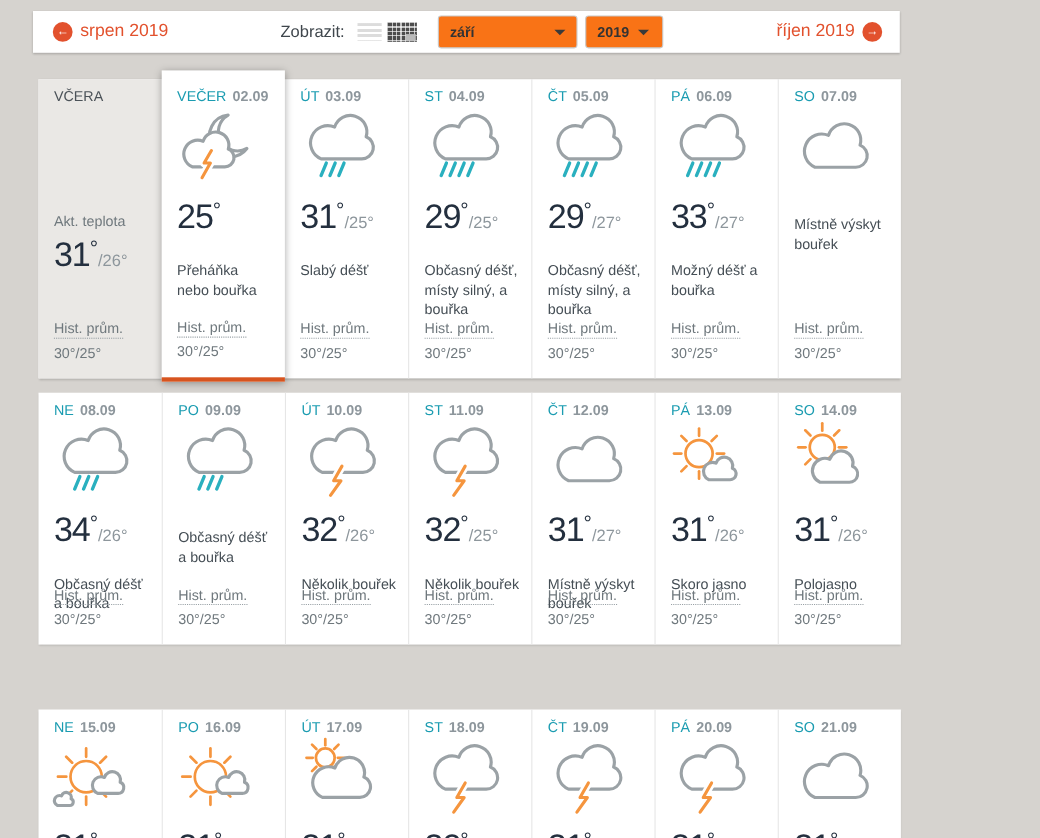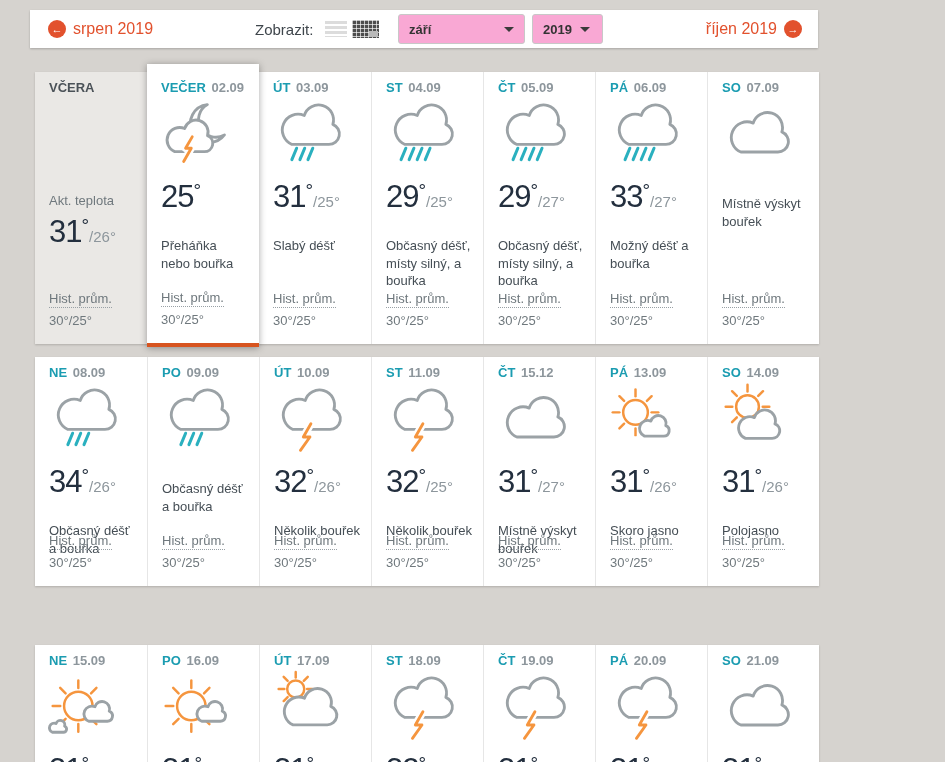--- a/index.html
+++ b/index.html
@@ -19,21 +19,21 @@
   .showlabel{position:absolute;left:225px;top:0;height:100%;display:flex;align-items:center;
     color:#3f464c;font-size:15px}
   .viewicon{position:absolute;cursor:pointer}
   .icon-list{left:295px;top:11px;width:22px;height:16px;
     background:repeating-linear-gradient(#dcdcdc 0 3px,#fff 3px 5px)}
   .icon-cal{left:322px;top:10px;width:27px;height:18px;background:#4c4c4c;position:absolute;
     background-image:
       repeating-linear-gradient(90deg,rgba(255,255,255,.65) 0 1px,transparent 1px 4px),
       repeating-linear-gradient(rgba(255,255,255,.65) 0 1px,transparent 1px 4px)}
   .icon-cal::after{content:"";position:absolute;right:1px;bottom:1px;width:9px;height:6px;background:#b9b9b9}
-  .select{position:absolute;top:4px;height:30px;box-sizing:border-box;background:#f9a8d4;
+  .select{position:absolute;top:4px;height:30px;box-sizing:border-box;background:#f97316;
     border:1px solid #c8c8c8;border-radius:3px;display:flex;align-items:center;
     padding:0 10px;font-weight:bold;font-size:13px;color:#333;cursor:pointer}
   .sel-month{left:368px;width:127px;justify-content:space-between}
   .sel-year{left:502px;width:71px;gap:8px}
   .caret{width:0;height:0;border-left:5px solid transparent;border-right:5px solid transparent;
     border-top:5px solid #3a3a3a}
   
   .row{position:absolute;left:35px;width:784px;background:#fff;display:flex;
     align-items:stretch;box-shadow:0 1px 2px rgba(0,0,0,.18)}
   #row-1{top:72px;height:272px}
@@ -42,21 +42,21 @@
   
   .card{position:relative;width:112px;box-sizing:border-box;padding:8px 8px 0 14px;
     border-left:1px solid #e6e6e6;cursor:pointer}
   .card:first-child{border-left:none}
   .card-yesterday{background:#eae8e5;border-left:none}
   .card-selected{background:#fff;border-left:none;align-self:flex-start;margin-top:-8px;
     height:calc(100% + 11px);box-shadow:0 1px 7px rgba(0,0,0,.35);
     border-bottom:4px solid #d7541f;z-index:2;padding-top:16px}
   .card-selected + .card{border-left:none}
   .dayline{white-space:nowrap}
-  .day{color:#1b9cb1;font-weight:bold;font-size:13px}
+  .day{color:#1b9cb1;font-weight:normal;font-size:13px}
   .card-yesterday .day{color:#4b5258}
   .date{color:#8d969c;font-weight:bold;font-size:13px;margin-left:2px}
   .icon{height:76px;margin-top:2px;margin-left:-4px}
   .akt{color:#6f787d;font-size:13px;margin-top:98px}
   .temp{margin-top:6px;color:#232f3e;white-space:nowrap}
   .high{font-size:31px;letter-spacing:-1px}
   .deg{font-size:19px;vertical-align:10px}
   .low{font-size:15px;color:#8d969c}
   .desc{font-size:13px;color:#454e55;line-height:1.35;margin-top:22px;padding-right:2px}
   .hist{position:absolute;left:14px;bottom:13px;font-size:13px;color:#6f787d;line-height:1.65}
@@ -324,21 +324,21 @@
     </div>
     <div class="desc">Několik bouřek</div>
     <div class="hist">
       <span class="hist-label">Hist. prům.</span>
       <div class="hist-val">30°/25°</div>
     </div>
   </div>
     <div class="card card-normal">
     <div class="dayline">
       <span class="day">ČT</span>
-      <span class="date">15.12</span>
+      <span class="date">12.09</span>
     </div>
     <div class="icon"><svg viewBox="0 0 80 78" width="78" height="74">
           <g transform="translate(1 6) scale(1)">
             <path d="M22 52h39a11 11 0 0 0 4.2-21.2A15.5 15.5 0 0 0 35 21.5A16 16 0 0 0 22 52z" fill="#fff" stroke="#9ba2a6" stroke-width="3.0" stroke-linejoin="round"></path>
           </g>
         </svg></div>
 
     <div class="temp">
       <span class="high">31</span><span class="deg">°</span><span class="low">/27°</span>
     </div>

